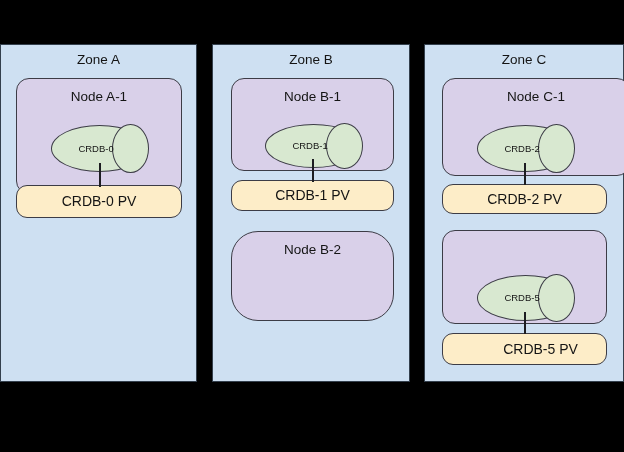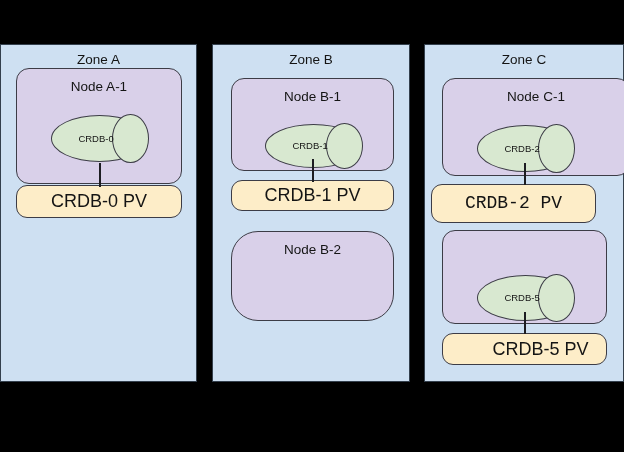--- a/index.html
+++ b/index.html
@@ -110,21 +110,21 @@
     position: absolute;
     background: #fdedc8;
     border: 1px solid #3c3c46;
     border-radius: 11px;
     box-sizing: border-box;
     display: flex;
     align-items: center;
     justify-content: center;
   }
   .pv-label {
-    font-size: 18px;
+    font-size: 14px;
     line-height: 17px;
     color: #141414;
     white-space: nowrap;
   }
 
   
   .connector {
     position: absolute;
     width: 2px;
     background: #1d1d22;
@@ -132,21 +132,21 @@
   }
 </style>
 </head>
 <body>
 
 <div id="canvas">
 
   <div class="zone" style="left:0px; width:197px;">
     <div class="zone-title">Zone A</div>
 
-    <div class="node" style="left:15px; top:23px; width:166px; height:116px;">
+    <div class="node" style="left:15px; top:33px; width:166px; height:116px;">
       <div class="node-title">Node A-1</div>
       <div class="cylinder" style="left:34px; top:46px; width:97px; height:47px;">
         <div class="cyl-body"></div>
         <div class="cyl-cap"></div>
         <div class="cyl-label">CRDB-0</div>
       </div>
     </div>
 
     <div class="connector" style="left:98px; top:118px; height:24px;"></div>
 
@@ -185,21 +185,21 @@
       <div class="node-title">Node C-1</div>
       <div class="cylinder" style="left:34px; top:46px; width:97px; height:47px;">
         <div class="cyl-body"></div>
         <div class="cyl-cap"></div>
         <div class="cyl-label">CRDB-2</div>
       </div>
     </div>
 
     <div class="connector" style="left:99px; top:118px; height:22px;"></div>
 
-    <div class="pv" style="left:6px; top:139px; width:165px; height:39px;font-family:Liberation Mono, monospace;">
+    <div class="pv" style="left:17px; top:139px; width:165px; height:30px;">
       <span class="pv-label">CRDB-2 PV</span>
     </div>
 
     <div class="node" style="left:17px; top:185px; width:165px; height:94px;">
       <div class="cylinder" style="left:34px; top:44px; width:97px; height:46px;">
         <div class="cyl-body"></div>
         <div class="cyl-cap"></div>
         <div class="cyl-label">CRDB-5</div>
       </div>
     </div>

